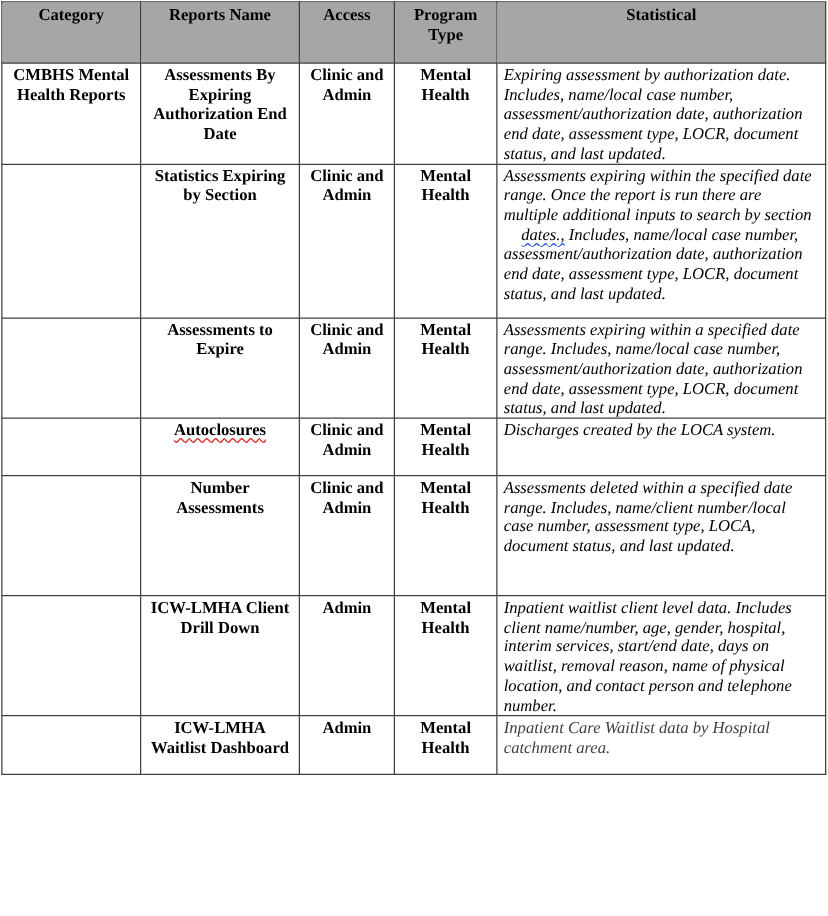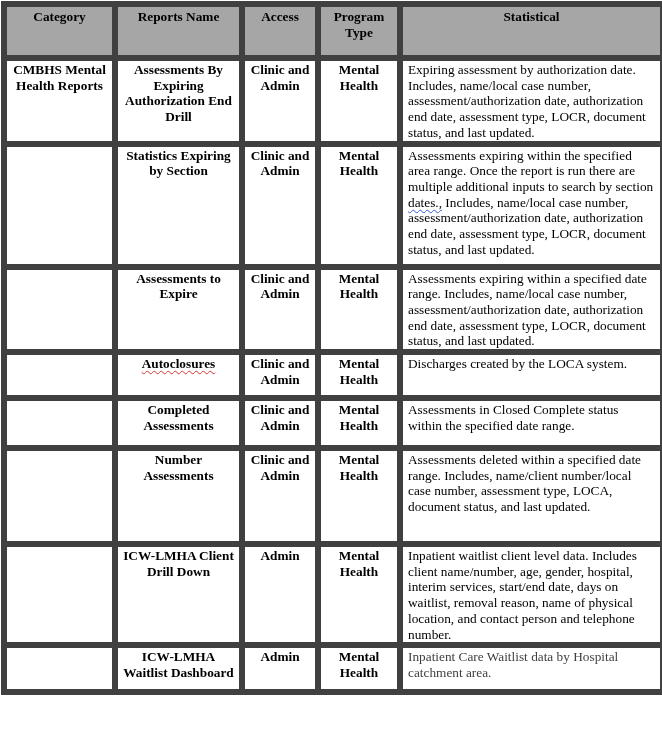--- a/index.html
+++ b/index.html
@@ -6,37 +6,37 @@
     body { width: 662px; height: 733px; overflow: hidden; font-family: "Liberation Serif", serif; color: #000; }
     table.reports {
       position: absolute; left: 1px; top: 1px;
       border-collapse: collapse;
       table-layout: fixed;
       width: 659px;
       font-size: 13.3px;
       line-height: 15.7px;
     }
     table.reports th, table.reports td {
-      border: 6px solid #404040;
+      border: 1px solid #404040;
       vertical-align: top;
       padding: 1px 5px 0 5px;
       overflow: hidden;
     }
     table.reports thead th {
       background: #a6a6a6;
       font-weight: bold;
       text-align: center;
       height: 46px;
       padding-top: 2px;
     }
     td.c-cat, td.c-name, td.c-access, td.c-type { font-weight: bold; text-align: center; margin-top: 18px; }
-    td.c-desc { text-align: left; border-left: 3px double #555; }
+    td.c-desc { text-align: left; border-left: 3px double #555; font-style: italic; }
     th.h-desc { border-left: 3px double #555; }
     td.c-desc.muted { color: #3f3f3f; }
-    .squiggle-blue { text-decoration: underline wavy #3b5bdb; text-decoration-thickness: 1px; text-underline-offset: 2px; }
+    .squiggle-blue { text-decoration: underline wavy #3b5bdb; text-decoration-thickness: 1px; text-underline-offset: 2px; margin-left: 14px; }
     .squiggle-red { text-decoration: underline wavy #d33; text-decoration-thickness: 1px; text-underline-offset: 2px; }
     col.w1 { width: 111px; } col.w2 { width: 127px; } col.w3 { width: 76px; } col.w4 { width: 82px; } col.w5 { width: 263px; }
   </style>
 </head>
 <body>
 
 <table class="reports">
   <colgroup>
       <col class="w1">
       <col class="w2">
@@ -49,52 +49,45 @@
       <th>Category</th>
       <th>Reports Name</th>
       <th>Access</th>
       <th>Program Type</th>
       <th class="h-desc">Statistical</th>
     </tr>
   </thead>
   <tbody>
     <tr style="height:76px">
       <td class="c-cat">CMBHS Mental Health Reports</td>
-      <td class="c-name">Assessments By Expiring Authorization End Drill</td>
+      <td class="c-name">Assessments By Expiring Authorization End Date</td>
       <td class="c-access">Clinic and Admin</td>
       <td class="c-type">Mental Health</td>
       <td class="c-desc">Expiring assessment by authorization date. Includes, name/local case number, assessment/authorization date, authorization end date, assessment type, LOCR, document status, and last updated.</td>
     </tr>
     <tr style="height:123px">
       <td class="c-cat"></td>
       <td class="c-name">Statistics Expiring by Section</td>
       <td class="c-access">Clinic and Admin</td>
       <td class="c-type">Mental Health</td>
-      <td class="c-desc"><span>Assessments expiring within the specified area range.  Once the report is run there are multiple additional inputs to search by section </span><span class="squiggle-blue">dates.,</span><span> Includes, name/local case number, assessment/authorization date, authorization end date, assessment type, LOCR, document status, and last updated.</span></td>
+      <td class="c-desc"><span>Assessments expiring within the specified date range.  Once the report is run there are multiple additional inputs to search by section </span><span class="squiggle-blue">dates.,</span><span> Includes, name/local case number, assessment/authorization date, authorization end date, assessment type, LOCR, document status, and last updated.</span></td>
     </tr>
     <tr style="height:79px">
       <td class="c-cat"></td>
       <td class="c-name">Assessments to Expire</td>
       <td class="c-access">Clinic and Admin</td>
       <td class="c-type">Mental Health</td>
       <td class="c-desc">Assessments expiring within a specified date range.  Includes, name/local case number, assessment/authorization date, authorization end date, assessment type, LOCR, document status, and last updated.</td>
     </tr>
     <tr style="height:46px">
       <td class="c-cat"></td>
       <td class="c-name"><span class="squiggle-red">Autoclosures</span></td>
       <td class="c-access">Clinic and Admin</td>
       <td class="c-type">Mental Health</td>
       <td class="c-desc">Discharges created by the LOCA system.</td>
-    </tr>
-    <tr style="height:50px">
-      <td class="c-cat"></td>
-      <td class="c-name">Completed Assessments</td>
-      <td class="c-access">Clinic and Admin</td>
-      <td class="c-type">Mental Health</td>
-      <td class="c-desc">Assessments in Closed Complete status within the specified date range.</td>
     </tr>
     <tr style="height:96px">
       <td class="c-cat"></td>
       <td class="c-name">Number Assessments</td>
       <td class="c-access">Clinic and Admin</td>
       <td class="c-type">Mental Health</td>
       <td class="c-desc">Assessments deleted within a specified date range. Includes, name/client number/local case number, assessment type, LOCA, document status, and last updated.</td>
     </tr>
     <tr style="height:92px">
       <td class="c-cat"></td>

